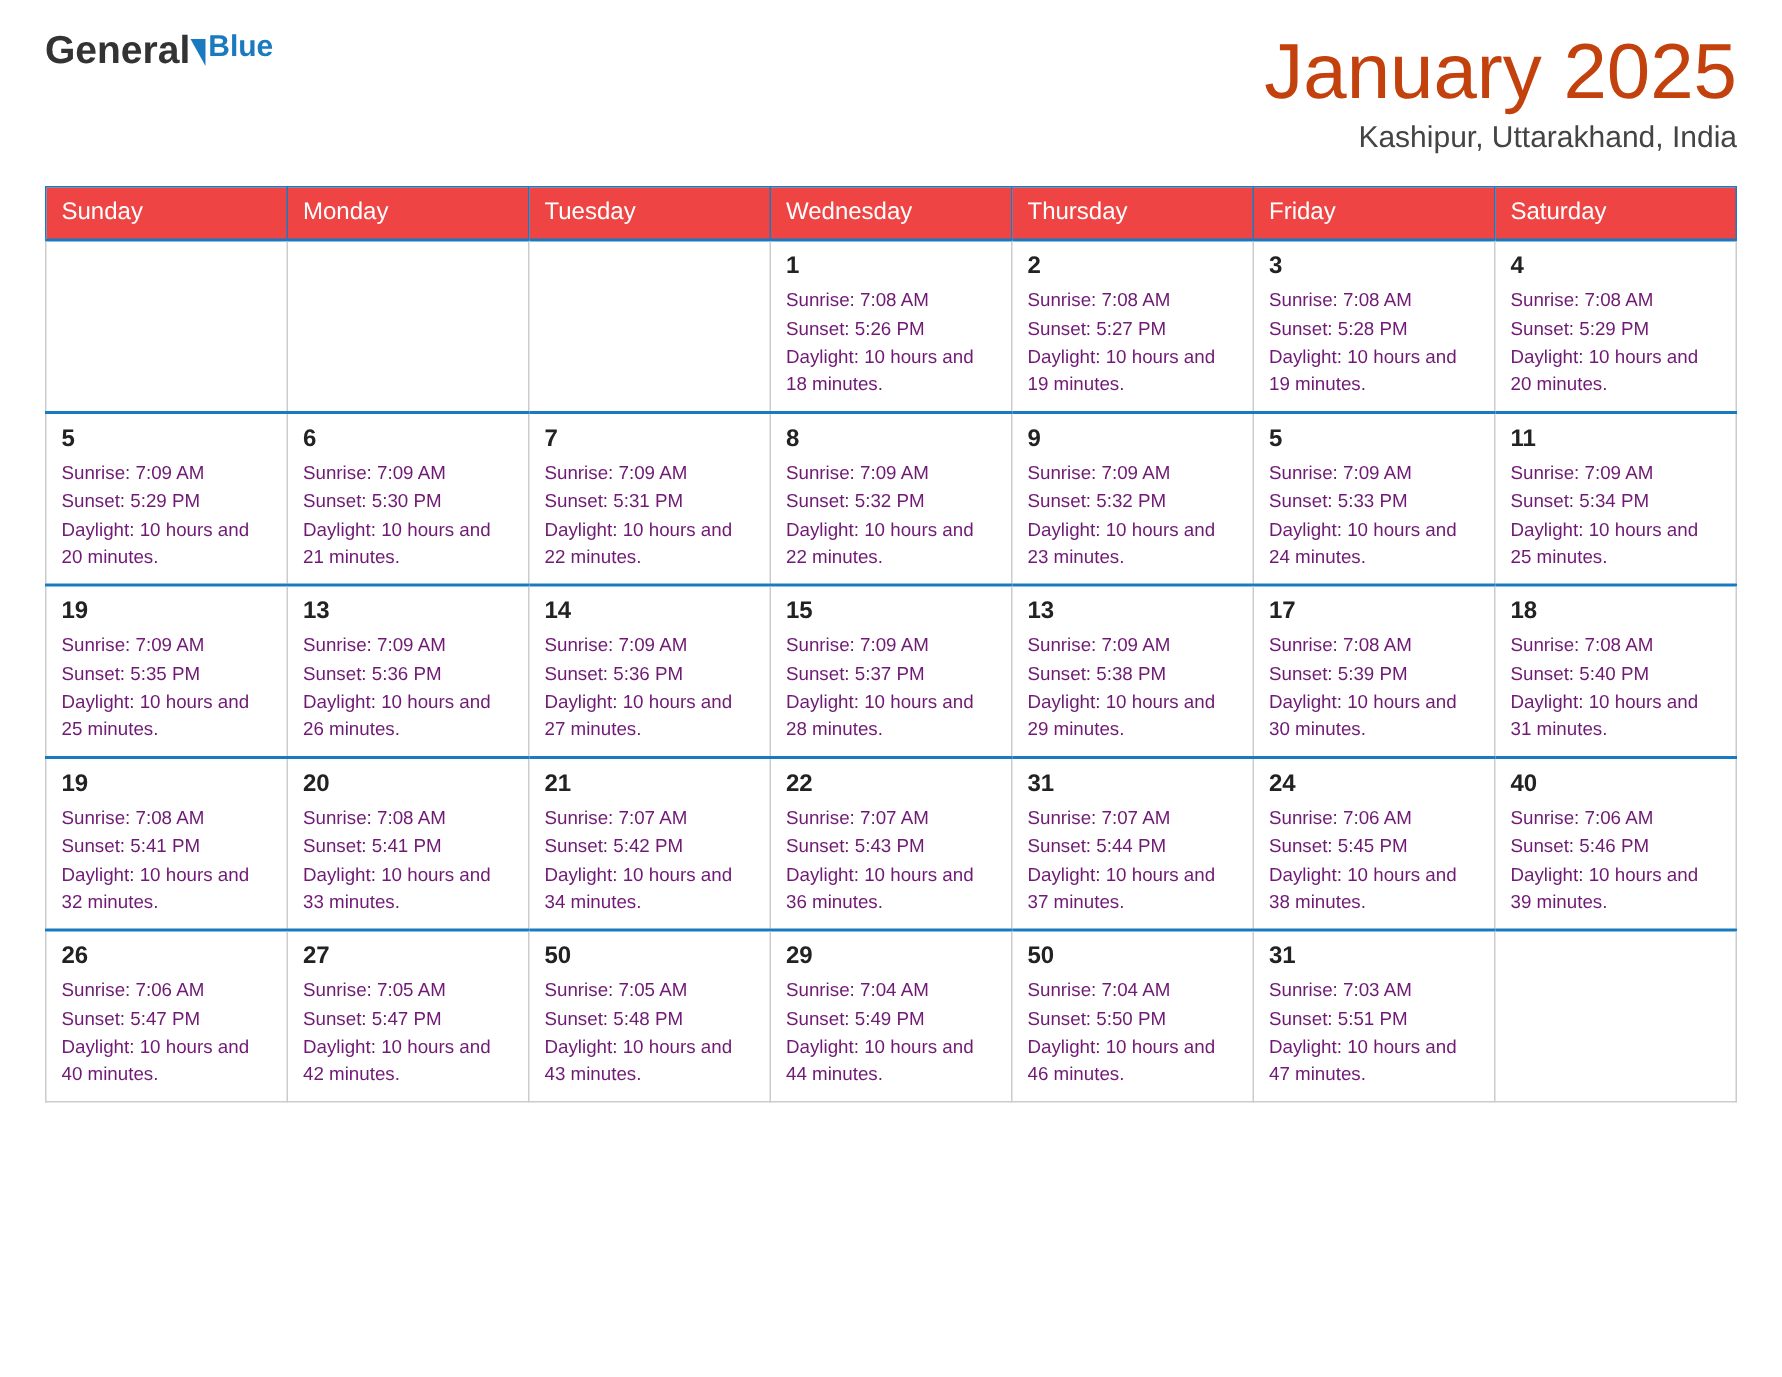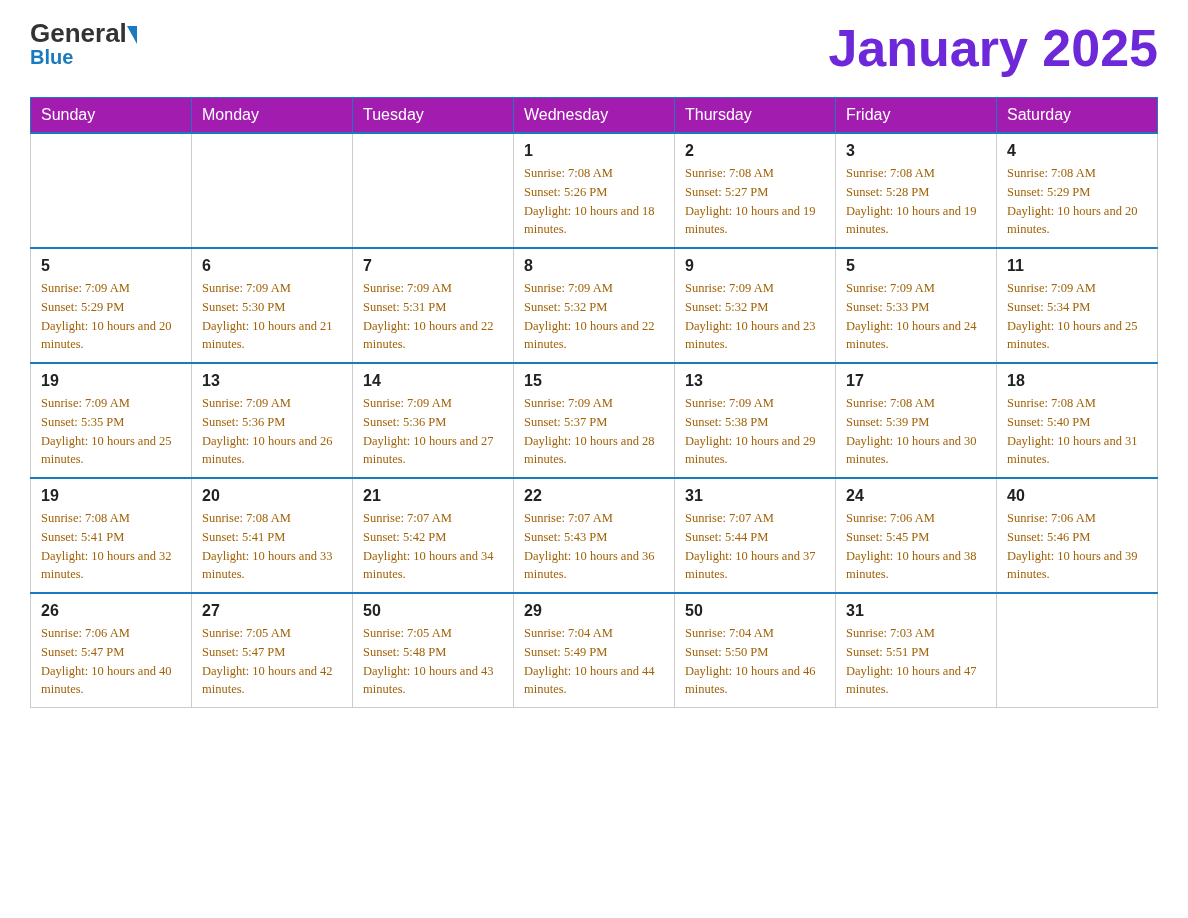--- a/index.html
+++ b/index.html
@@ -12,21 +12,20 @@
       min-height: 918px;
     }
     .header-area {
       display: flex;
       justify-content: space-between;
       align-items: flex-start;
       margin-bottom: 20px;
     }
     .logo {
       display: flex;
-      flex-direction: column;
       align-items: flex-start;
     }
     .logo-text {
       display: flex;
       align-items: flex-end;
       font-size: 26px;
       font-weight: bold;
       color: #333;
       line-height: 1;
     }
@@ -39,35 +38,35 @@
       border-right: 0px solid transparent;
       border-top: 18px solid #1a7abf;
       margin: 0 2px 2px 0;
     }
     .logo-blue { color: #1a7abf; font-size: 20px; font-weight: bold; }
     .title-area {
       text-align: right;
     }
     .month-title {
       font-size: 52px;
-      font-weight: bold;
-      color: #6d28d9;
+      font-weight: normal;
+      color: #c2410c;
       line-height: 1.1;
     }
     .location-title {
       font-size: 20px;
       color: #444;
       margin-top: 4px;
     }
     .calendar {
       width: 100%;
       border-collapse: collapse;
     }
     .calendar th {
-      background-color: #a21caf;
+      background-color: #ef4444;
       color: #fff;
       text-align: left;
       padding: 8px 10px;
       font-size: 16px;
       font-weight: normal;
       border: 1px solid #1a7abf;
     }
     .calendar td {
       vertical-align: top;
       padding: 8px 10px;
@@ -80,22 +79,21 @@
     .day-number {
       font-size: 16px;
       font-weight: bold;
       color: #222;
       margin-bottom: 4px;
       display: block;
     }
     .day-info {
       font-size: 12.5px;
       line-height: 1.5;
-      color: #a16207;
-      font-family: Liberation Serif, serif;
+      color: #701a75;
     }
     .empty-cell {
       background: #fff;
     }
     tr.week-row td {
       border-top: 2px solid #1a7abf;
     }
   </style>
 </head>
 <body>
@@ -104,20 +102,21 @@
   <div class="logo">
     <div class="logo-text">
       <span class="logo-general">General</span>
       <span class="logo-triangle"></span>
       <br>
     </div>
     <span class="logo-blue">Blue</span>
   </div>
   <div class="title-area">
     <div class="month-title">January 2025</div>
+    <div class="location-title">Kashipur, Uttarakhand, India</div>
   </div>
 </div>
 
 <table class="calendar">
   <thead>
     <tr>
 
     <th>Sunday</th>
         <th>Monday</th>
         <th>Tuesday</th>

